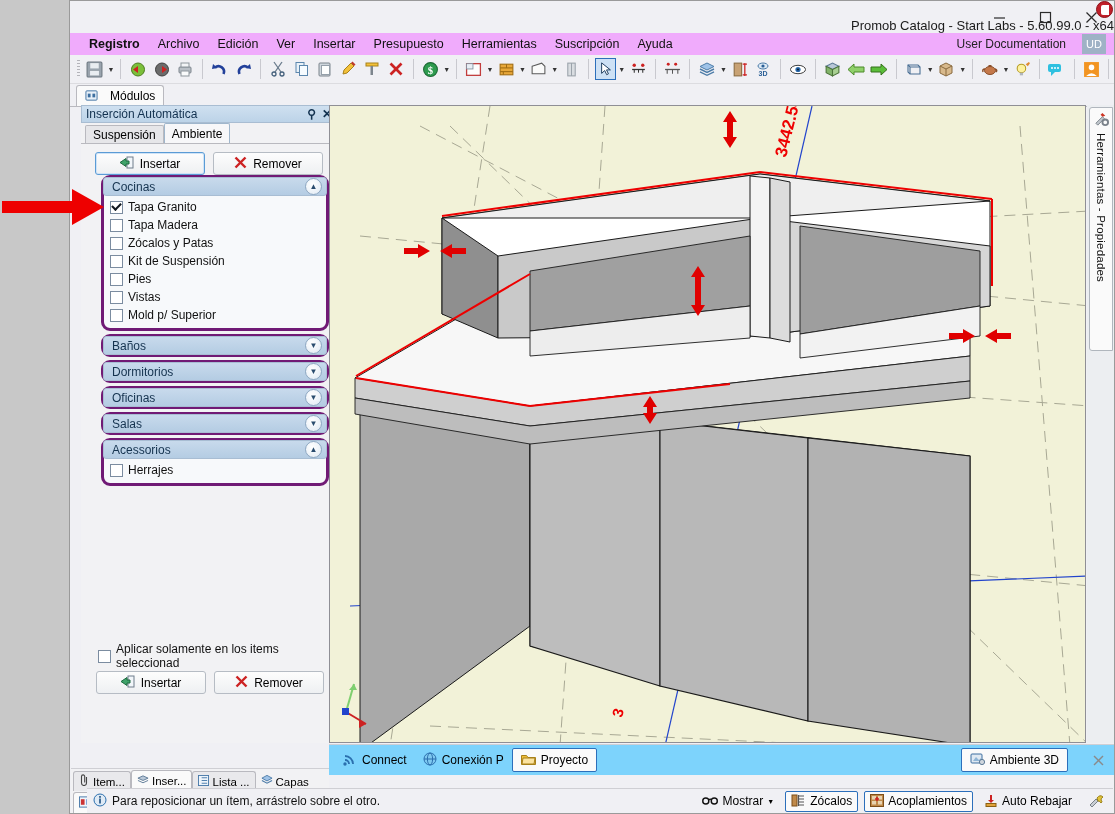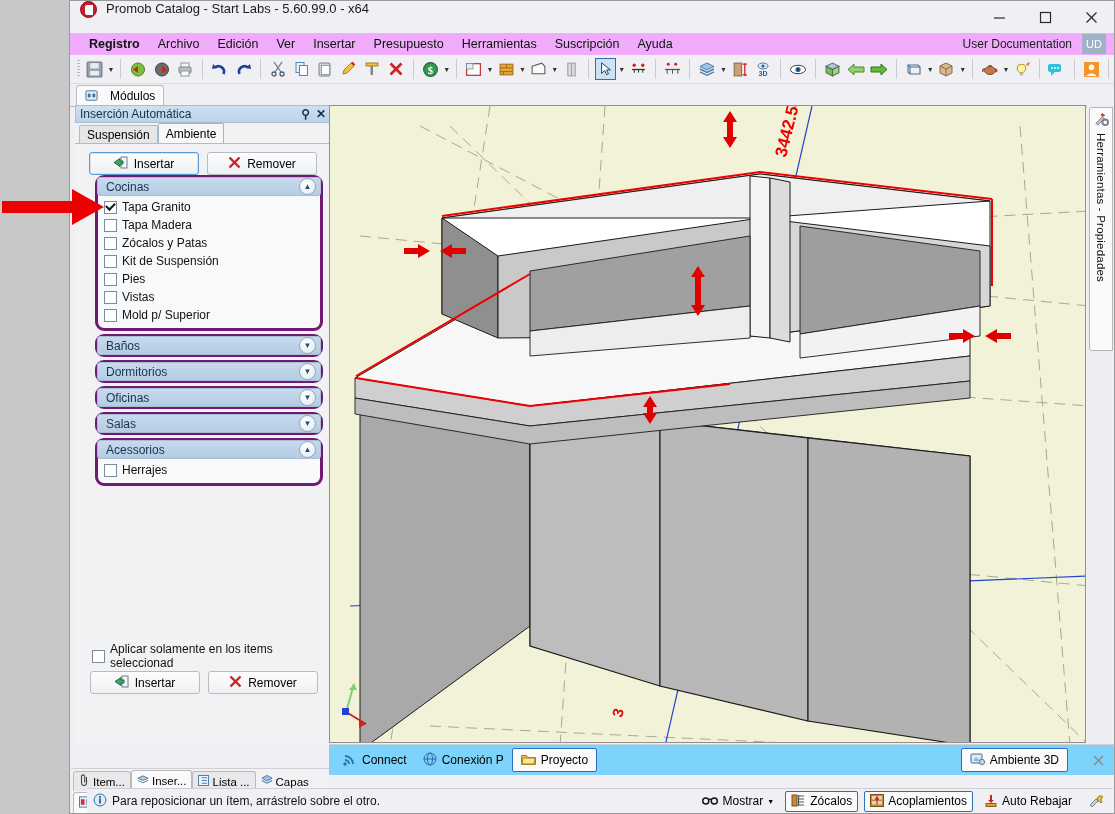--- a/index.html
+++ b/index.html
@@ -12,21 +12,21 @@
   #root{position:relative;width:1115px;height:814px;}
 
   
   .win{
     position:absolute;left:69px;top:0;width:1046px;height:814px;
     background:#f0f0f4;border:1px solid #9a9a9a;box-sizing:border-box;
   }
   
   .titlebar{
     position:relative;height:32px;background:#f0f0f4;
-    display:flex;align-items:flex-start;
+    display:flex;align-items:flex-end;flex-direction:column;
   }
   .appicon{margin-left:10px;width:18px;height:18px;position:relative;}
   .appicon .circ{
     width:17px;height:17px;border-radius:50%;
     background:#c0202a;border:1px solid #8d1018;box-sizing:border-box;
     position:relative;
   }
   .appicon .circ:after{
     content:"";position:absolute;left:4px;top:3px;width:8px;height:10px;
     background:#fff;border-radius:2px 0 0 2px;
@@ -35,21 +35,21 @@
   .wbtns{position:absolute;right:0;top:0;display:flex;height:32px;}
   .wbtn{width:46px;height:32px;display:flex;align-items:center;justify-content:center;
         font-size:13px;color:#2b2b2b;}
   .wbtn svg{display:block;}
 
   
   .menubar{height:22px;display:flex;align-items:center;padding-left:10px;
            background:#f0abfc;position:relative;}
   .menubar .mi{padding:2px 9px;font-size:12.5px;color:#111;}
   .menubar .mi.bold{font-weight:bold;}
-  .userbox{position:absolute;right:8px;top:0;height:22px;display:flex;align-items:center;gap:10px;}
+  .userbox{position:absolute;right:8px;top:0;height:22px;display:flex;align-items:center;gap:16px;}
   .userbox .uname{font-size:12px;color:#222;}
   .ubadge{width:24px;height:20px;background:#9fb2c6;color:#fff;font-size:11px;
           display:flex;align-items:center;justify-content:center;}
 
   
   .toolbar{height:28px;background:#f0f0f4;display:flex;align-items:center;
            padding-left:4px;border-bottom:1px solid #dcdce0;}
   .tsep{width:1px;height:20px;background:#c9c9cf;margin:0 5px;}
   .grip{width:3px;height:18px;margin:0 3px;
         background:repeating-linear-gradient(to bottom,#b4b4ba 0 1px,transparent 1px 3px);}
@@ -62,21 +62,21 @@
   .modstrip{height:22px;background:#f0f0f4;display:flex;align-items:flex-end;
             border-bottom:1px solid #b9b9bf;padding-left:6px;}
   .modtab{display:flex;align-items:center;gap:12px;height:20px;padding:0 8px;
           background:#fafafa;border:1px solid #b9b9bf;border-bottom:none;
           border-radius:3px 3px 0 0;font-size:12px;}
 
   
   .body{position:absolute;left:0;top:104px;right:0;bottom:0;}
 
   
-  .leftpanel{position:absolute;left:5px;top:0;width:256px;bottom:70px;
+  .leftpanel{position:absolute;left:11px;top:0;width:256px;bottom:70px;
              background:#f2f2f4;}
   .ptitle{height:18px;background:linear-gradient(#cfe0f0,#bcd3e8);
           display:flex;align-items:center;padding:0 4px;
           border:1px solid #a9bdd2;box-sizing:border-box;}
   .ptitle .t{font-size:12px;color:#12314f;flex:1;}
   .ptitle .ic{font-size:12px;color:#12314f;margin-left:6px;font-weight:bold;}
   .ptabs{height:20px;display:flex;align-items:flex-end;padding-left:4px;
          border-bottom:1px solid #b9b9bf;background:#f2f2f4;}
   .ptab{height:17px;padding:0 7px;font-size:12px;display:flex;align-items:center;
         border:1px solid #b9b9bf;border-bottom:none;background:#e6e6e9;

